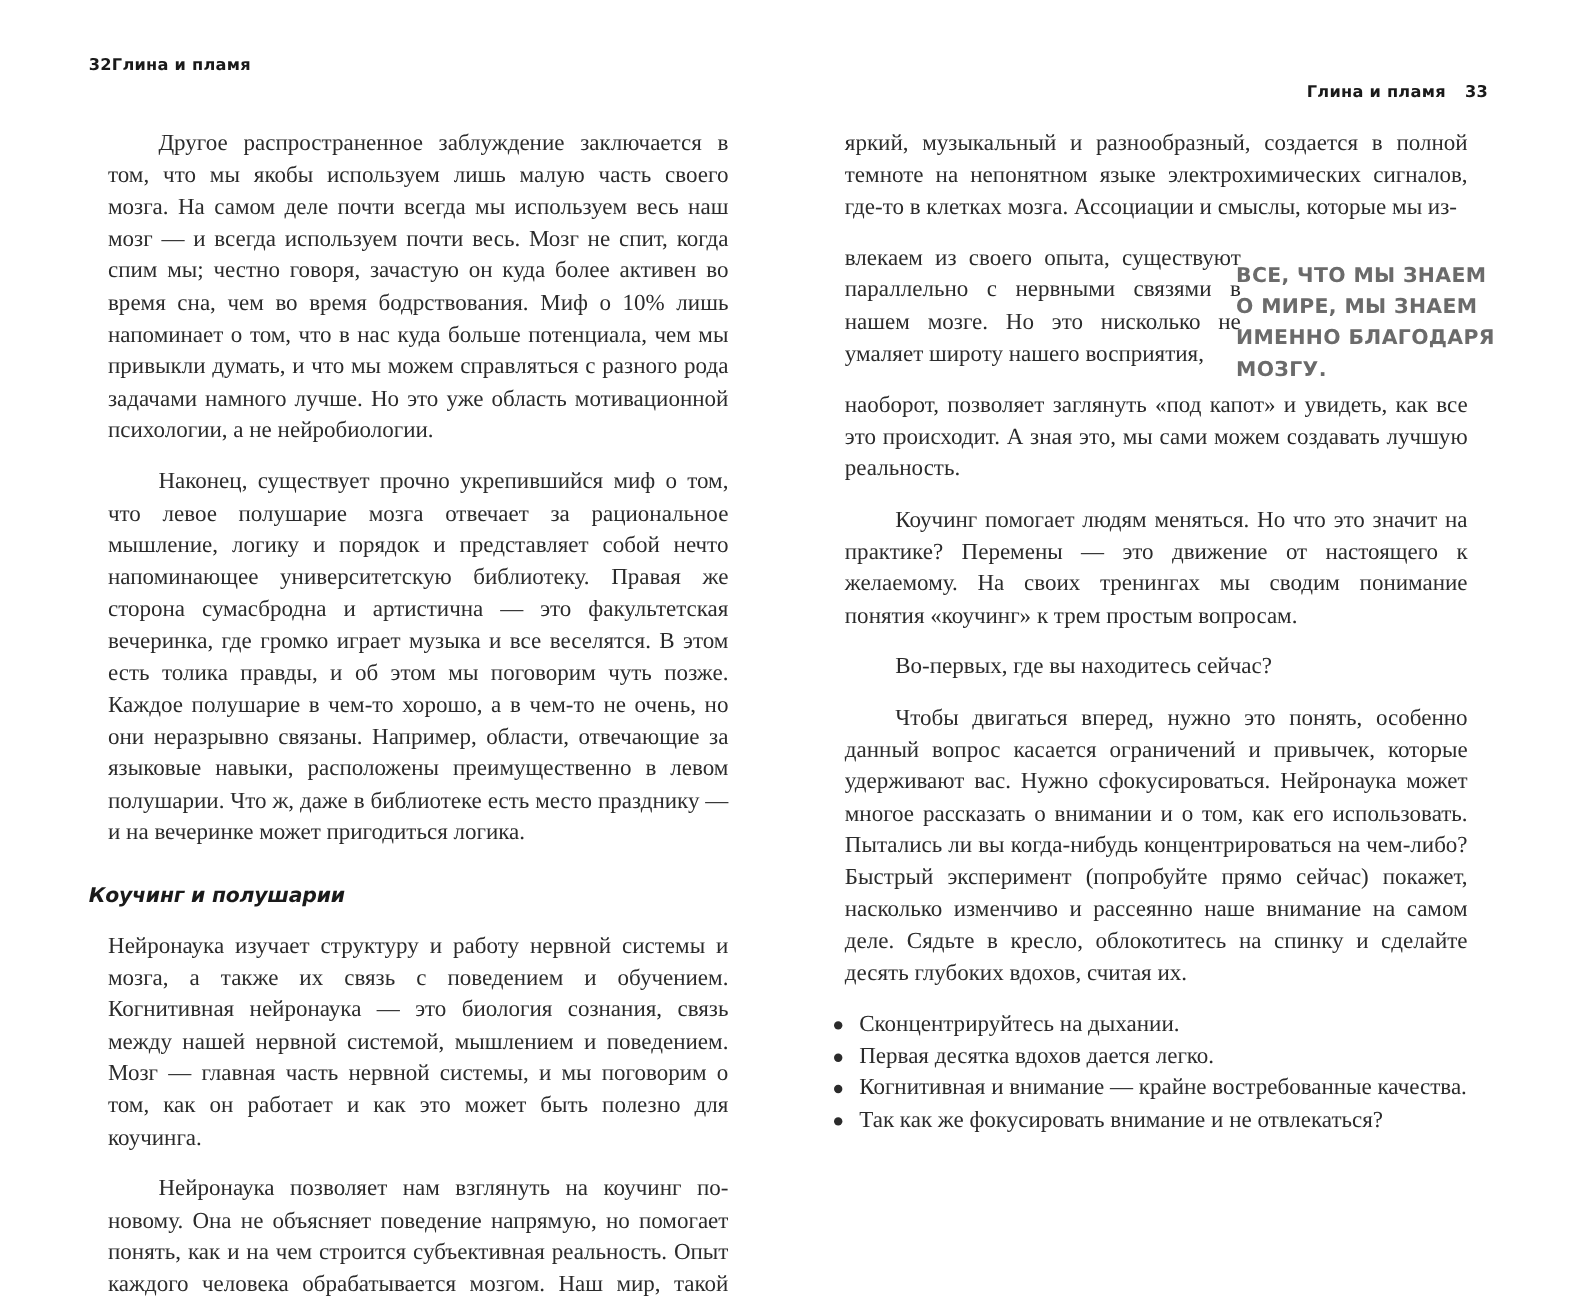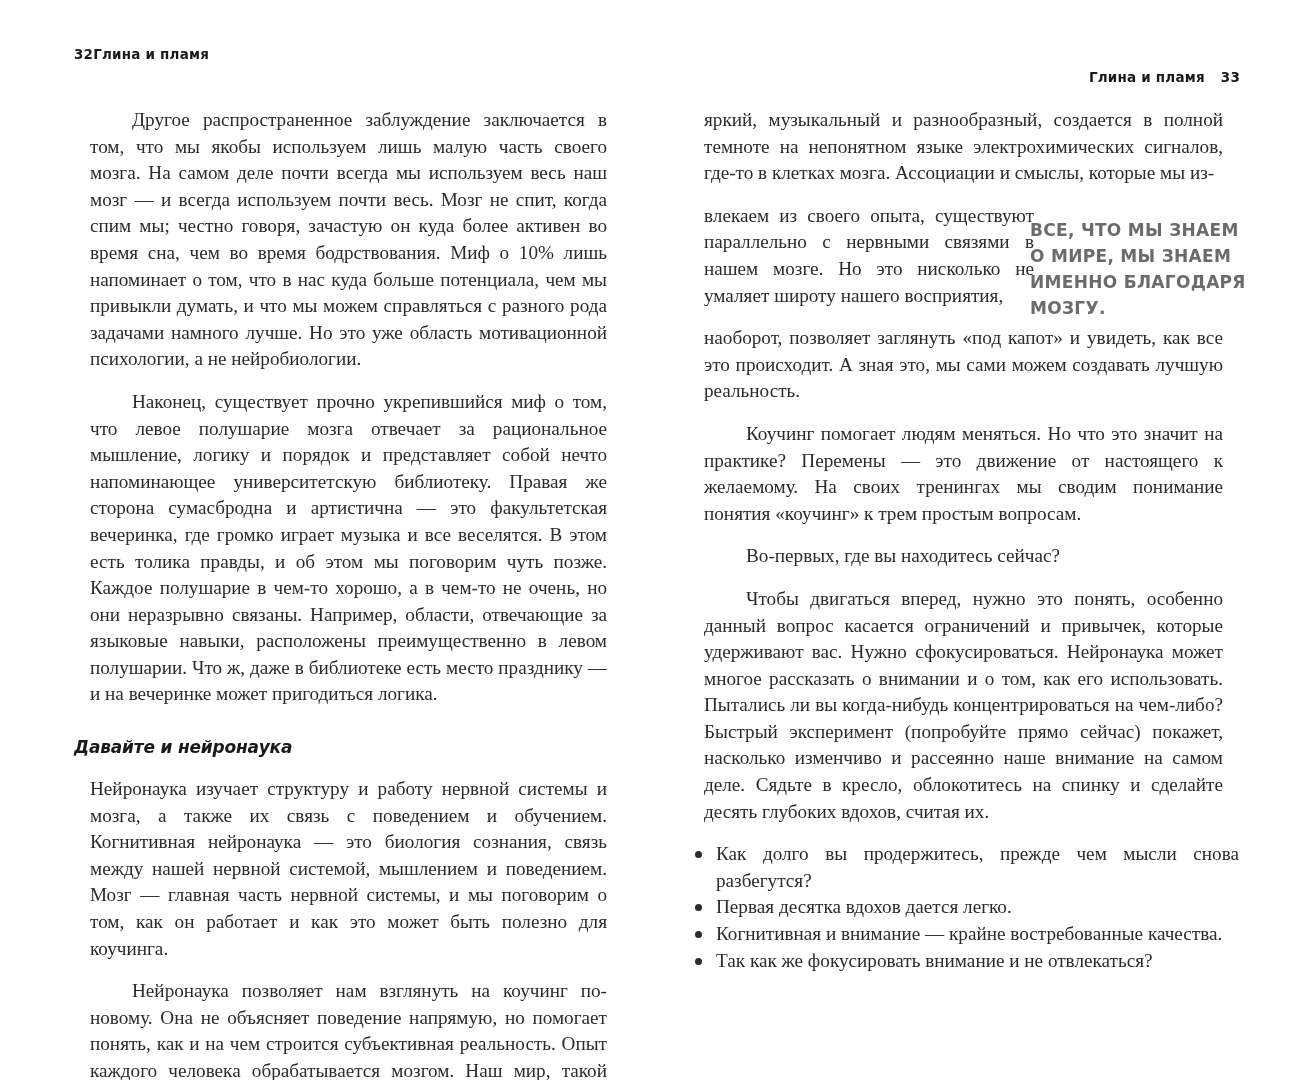--- a/index.html
+++ b/index.html
@@ -51,40 +51,40 @@
 </head>
 <body>
 
 <div class="page left">
   <div class="running-head">
     <span class="num">32</span><span>Глина и пламя</span>
   </div>
   <div class="text">
     <p class="indent">Другое распространенное заблуждение заключается в том, что мы якобы используем лишь малую часть своего мозга. На самом деле почти всегда мы используем весь наш мозг — и всегда используем почти весь. Мозг не спит, когда спим мы; честно говоря, зачастую он куда более активен во время сна, чем во время бодрствования. Миф о 10% лишь напоминает о том, что в нас куда больше потенциала, чем мы привыкли думать, и что мы можем справляться с разного рода задачами намного лучше. Но это уже область мотивационной психологии, а не нейробиологии.</p>
     <p class="indent">Наконец, существует прочно укрепившийся миф о том, что левое полушарие мозга отвечает за рациональное мышление, логику и порядок и представляет собой нечто напоминающее университетскую библиотеку. Правая же сторона сумасбродна и артистична — это факультетская вечеринка, где громко играет музыка и все веселятся. В этом есть толика правды, и об этом мы поговорим чуть позже. Каждое полушарие в чем-то хорошо, а в чем-то не очень, но они неразрывно связаны. Например, области, отвечающие за языковые навыки, расположены преимущественно в левом полушарии. Что ж, даже в библиотеке есть место празднику — и на вечеринке может пригодиться логика.</p>
-    <h2>Давайте и нейронаука</h2>
+    <h2>Коучинг и полушарии</h2>
     <p>Нейронаука изучает структуру и работу нервной системы и мозга, а также их связь с поведением и обучением. Когнитивная нейронаука — это биология сознания, связь между нашей нервной системой, мышлением и поведением. Мозг — главная часть нервной системы, и мы поговорим о том, как он работает и как это может быть полезно для коучинга.</p>
     <p class="indent">Нейронаука позволяет нам взглянуть на коучинг по-новому. Она не объясняет поведение напрямую, но помогает понять, как и на чем строится субъективная реальность. Опыт каждого человека обрабатывается мозгом. Наш мир, такой богатый,</p>
   </div>
 </div>
 
 <div class="page right">
   <div class="running-head">
     <span>Глина и пламя</span><span class="num">33</span>
   </div>
   <div class="text">
     <p>яркий, музыкальный и разнообразный, создается в полной темноте на непонятном языке электрохимических сигналов, где-то в клетках мозга. Ассоциации и смыслы, которые мы из-</p>
     <div class="pullquote-wrap">
       <p class="narrow">влекаем из своего опыта, существуют параллельно с нервными связями в нашем мозге. Но это нисколько не умаляет широту нашего восприятия,</p>
       <div class="pullquote">ВСЕ, ЧТО МЫ ЗНАЕМ О МИРЕ, МЫ ЗНАЕМ ИМЕННО БЛАГОДАРЯ МОЗГУ.</div>
     </div>
     <p>наоборот, позволяет заглянуть «под капот» и увидеть, как все это происходит. А зная это, мы сами можем создавать лучшую реальность.</p>
     <p class="indent">Коучинг помогает людям меняться. Но что это значит на практике? Перемены — это движение от настоящего к желаемому. На своих тренингах мы сводим понимание понятия «коучинг» к трем простым вопросам.</p>
     <p class="indent">Во-первых, где вы находитесь сейчас?</p>
     <p class="indent">Чтобы двигаться вперед, нужно это понять, особенно данный вопрос касается ограничений и привычек, которые удерживают вас. Нужно сфокусироваться. Нейронаука может многое рассказать о внимании и о том, как его использовать. Пытались ли вы когда-нибудь концентрироваться на чем-либо? Быстрый эксперимент (попробуйте прямо сейчас) покажет, насколько изменчиво и рассеянно наше внимание на самом деле. Сядьте в кресло, облокотитесь на спинку и сделайте десять глубоких вдохов, считая их.</p>
     <ul class="bullets">
-      <li><span class="dot"></span><span>Как долго вы продержитесь, прежде чем мысли снова разбегутся?</span></li>
+      <li><span class="dot"></span><span>Сконцентрируйтесь на дыхании.</span></li>
       <li><span class="dot"></span><span>Первая десятка вдохов дается легко.</span></li>
       <li><span class="dot"></span><span>Когнитивная и внимание — крайне востребованные качества.</span></li>
       <li><span class="dot"></span><span>Так как же фокусировать внимание и не отвлекаться?</span></li>
     </ul>
   </div>
 </div>
 
 </body></html>

